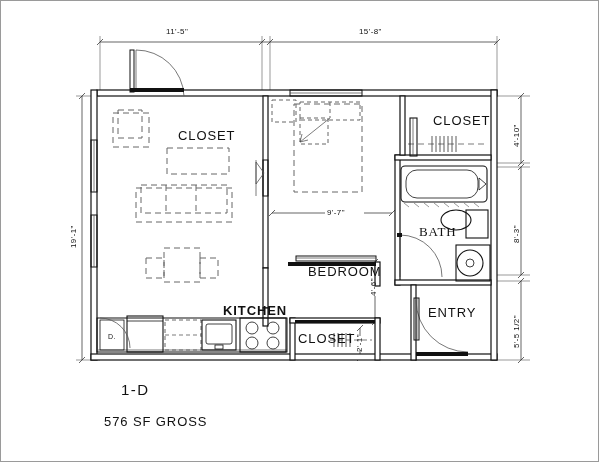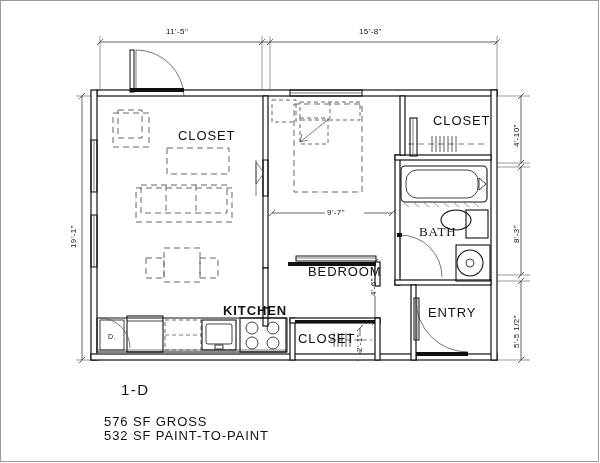--- a/index.html
+++ b/index.html
@@ -349,15 +349,14 @@
   <div class="lbl" style="left:419px;top:225px;font-family:Liberation Serif, serif;">BATH</div>
   <div class="lbl" style="left:223px;top:304px;font-weight:bold;">KITCHEN</div>
   <div class="lbl" style="left:428px;top:306px;text-align:center;">ENTRY</div>
   <div class="lbl" style="left:433px;top:114px;">CLOSET</div>
   <div class="lbl" style="left:298px;top:332px;">CLOSET</div>
 
   <div class="dim" style="left:108px;top:333px;font-size:7px;">D.</div>
 
   <div class="unit-code" style="left:105px;top:381px;margin-left:16px;">1-D</div>
   <div class="area-line" style="left:104px;top:414px;">576 SF GROSS</div>
-  <div class="area-line" style="left:104px;top:428px;">532 SF PAINT-TO-PAINT</div>
 
 </div>
 
 </body></html>

